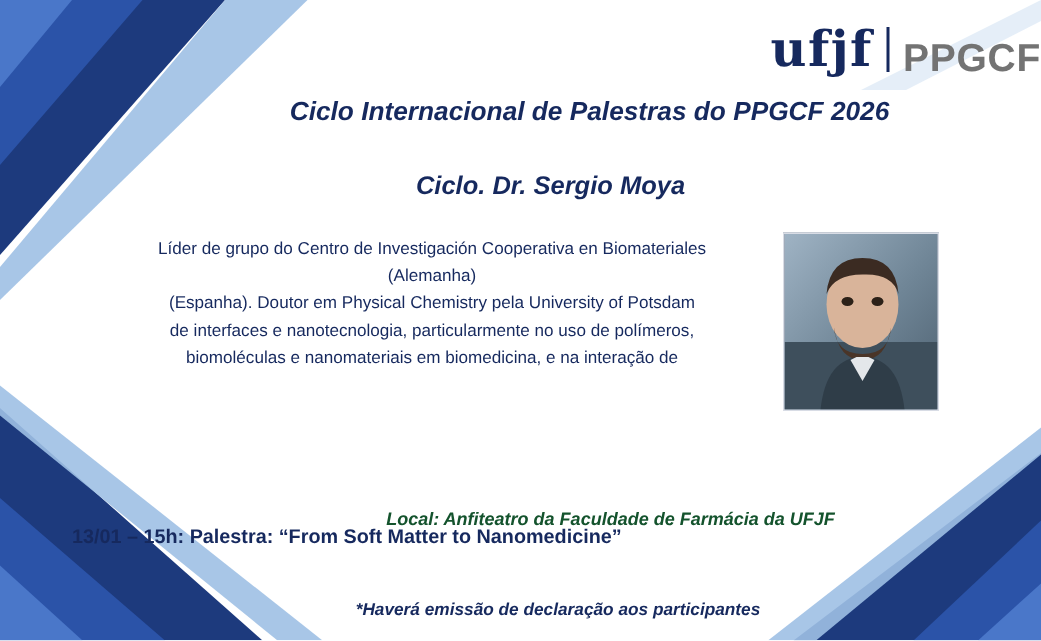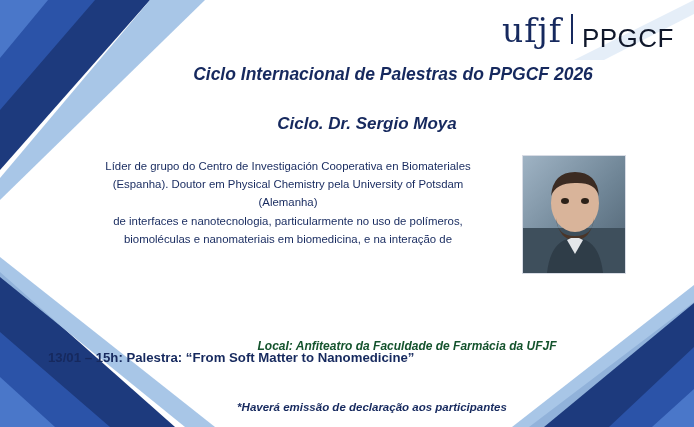--- a/index.html
+++ b/index.html
@@ -25,44 +25,45 @@
   .deco {
     position: absolute;
     pointer-events: none;
   }
   .deco svg { display: block; }
 
   
   #logo {
     position: absolute;
     top: 14px;
-    right: 20px;
+    right: 0;
     display: flex;
-    align-items: flex-start;
+    align-items: center;
     color: #1a2f6b;
     z-index: 5;
+    font-weight: bold;
   }
   #logo .ufjf {
     font-family: "DejaVu Serif", serif;
     font-size: 33px;
     letter-spacing: 1px;
     color: #16295e;
     line-height: 1;
   }
   #logo .divider {
     width: 2px;
     height: 30px;
     background: #16295e;
     margin: 0 9px 0 9px;
   }
   #logo .ppgcf {
     font-family: "Liberation Sans", sans-serif;
     font-size: 26px;
     letter-spacing: 0.5px;
-    color: #0f172a;
+    color: #737373;
     line-height: 1;
     margin-top: 11px;
   }
 
   
   #title {
     position: absolute;
     top: 64px;
     left: 0;
     width: 694px;
@@ -200,22 +201,22 @@
     <span class="divider"></span>
     <span class="ppgcf">PPGCF</span>
   </div>
 
   <div id="title">Ciclo Internacional de Palestras do PPGCF 2026</div>
 
   <div id="speaker">Ciclo. Dr. Sergio Moya</div>
 
   <div id="bio">
     <p>Líder de grupo do Centro de Investigación Cooperativa en Biomateriales</p>
+    <p>(Alemanha)</p>
     <p>(Espanha). Doutor em Physical Chemistry pela University of Potsdam</p>
-    <p>(Alemanha)</p>
     <p>de interfaces e nanotecnologia, particularmente no uso de polímeros,</p>
     <p>biomoléculas e nanomateriais em biomedicina, e na interação de</p>
   </div>
 
   <div id="photo">
     <svg width="102" height="117" viewBox="0 0 102 117">
       <defs>
         <linearGradient id="bg" x1="0" y1="0" x2="1" y2="1">
           <stop offset="0%" stop-color="#9fb3c4"></stop>
           <stop offset="55%" stop-color="#6f8596"></stop>

